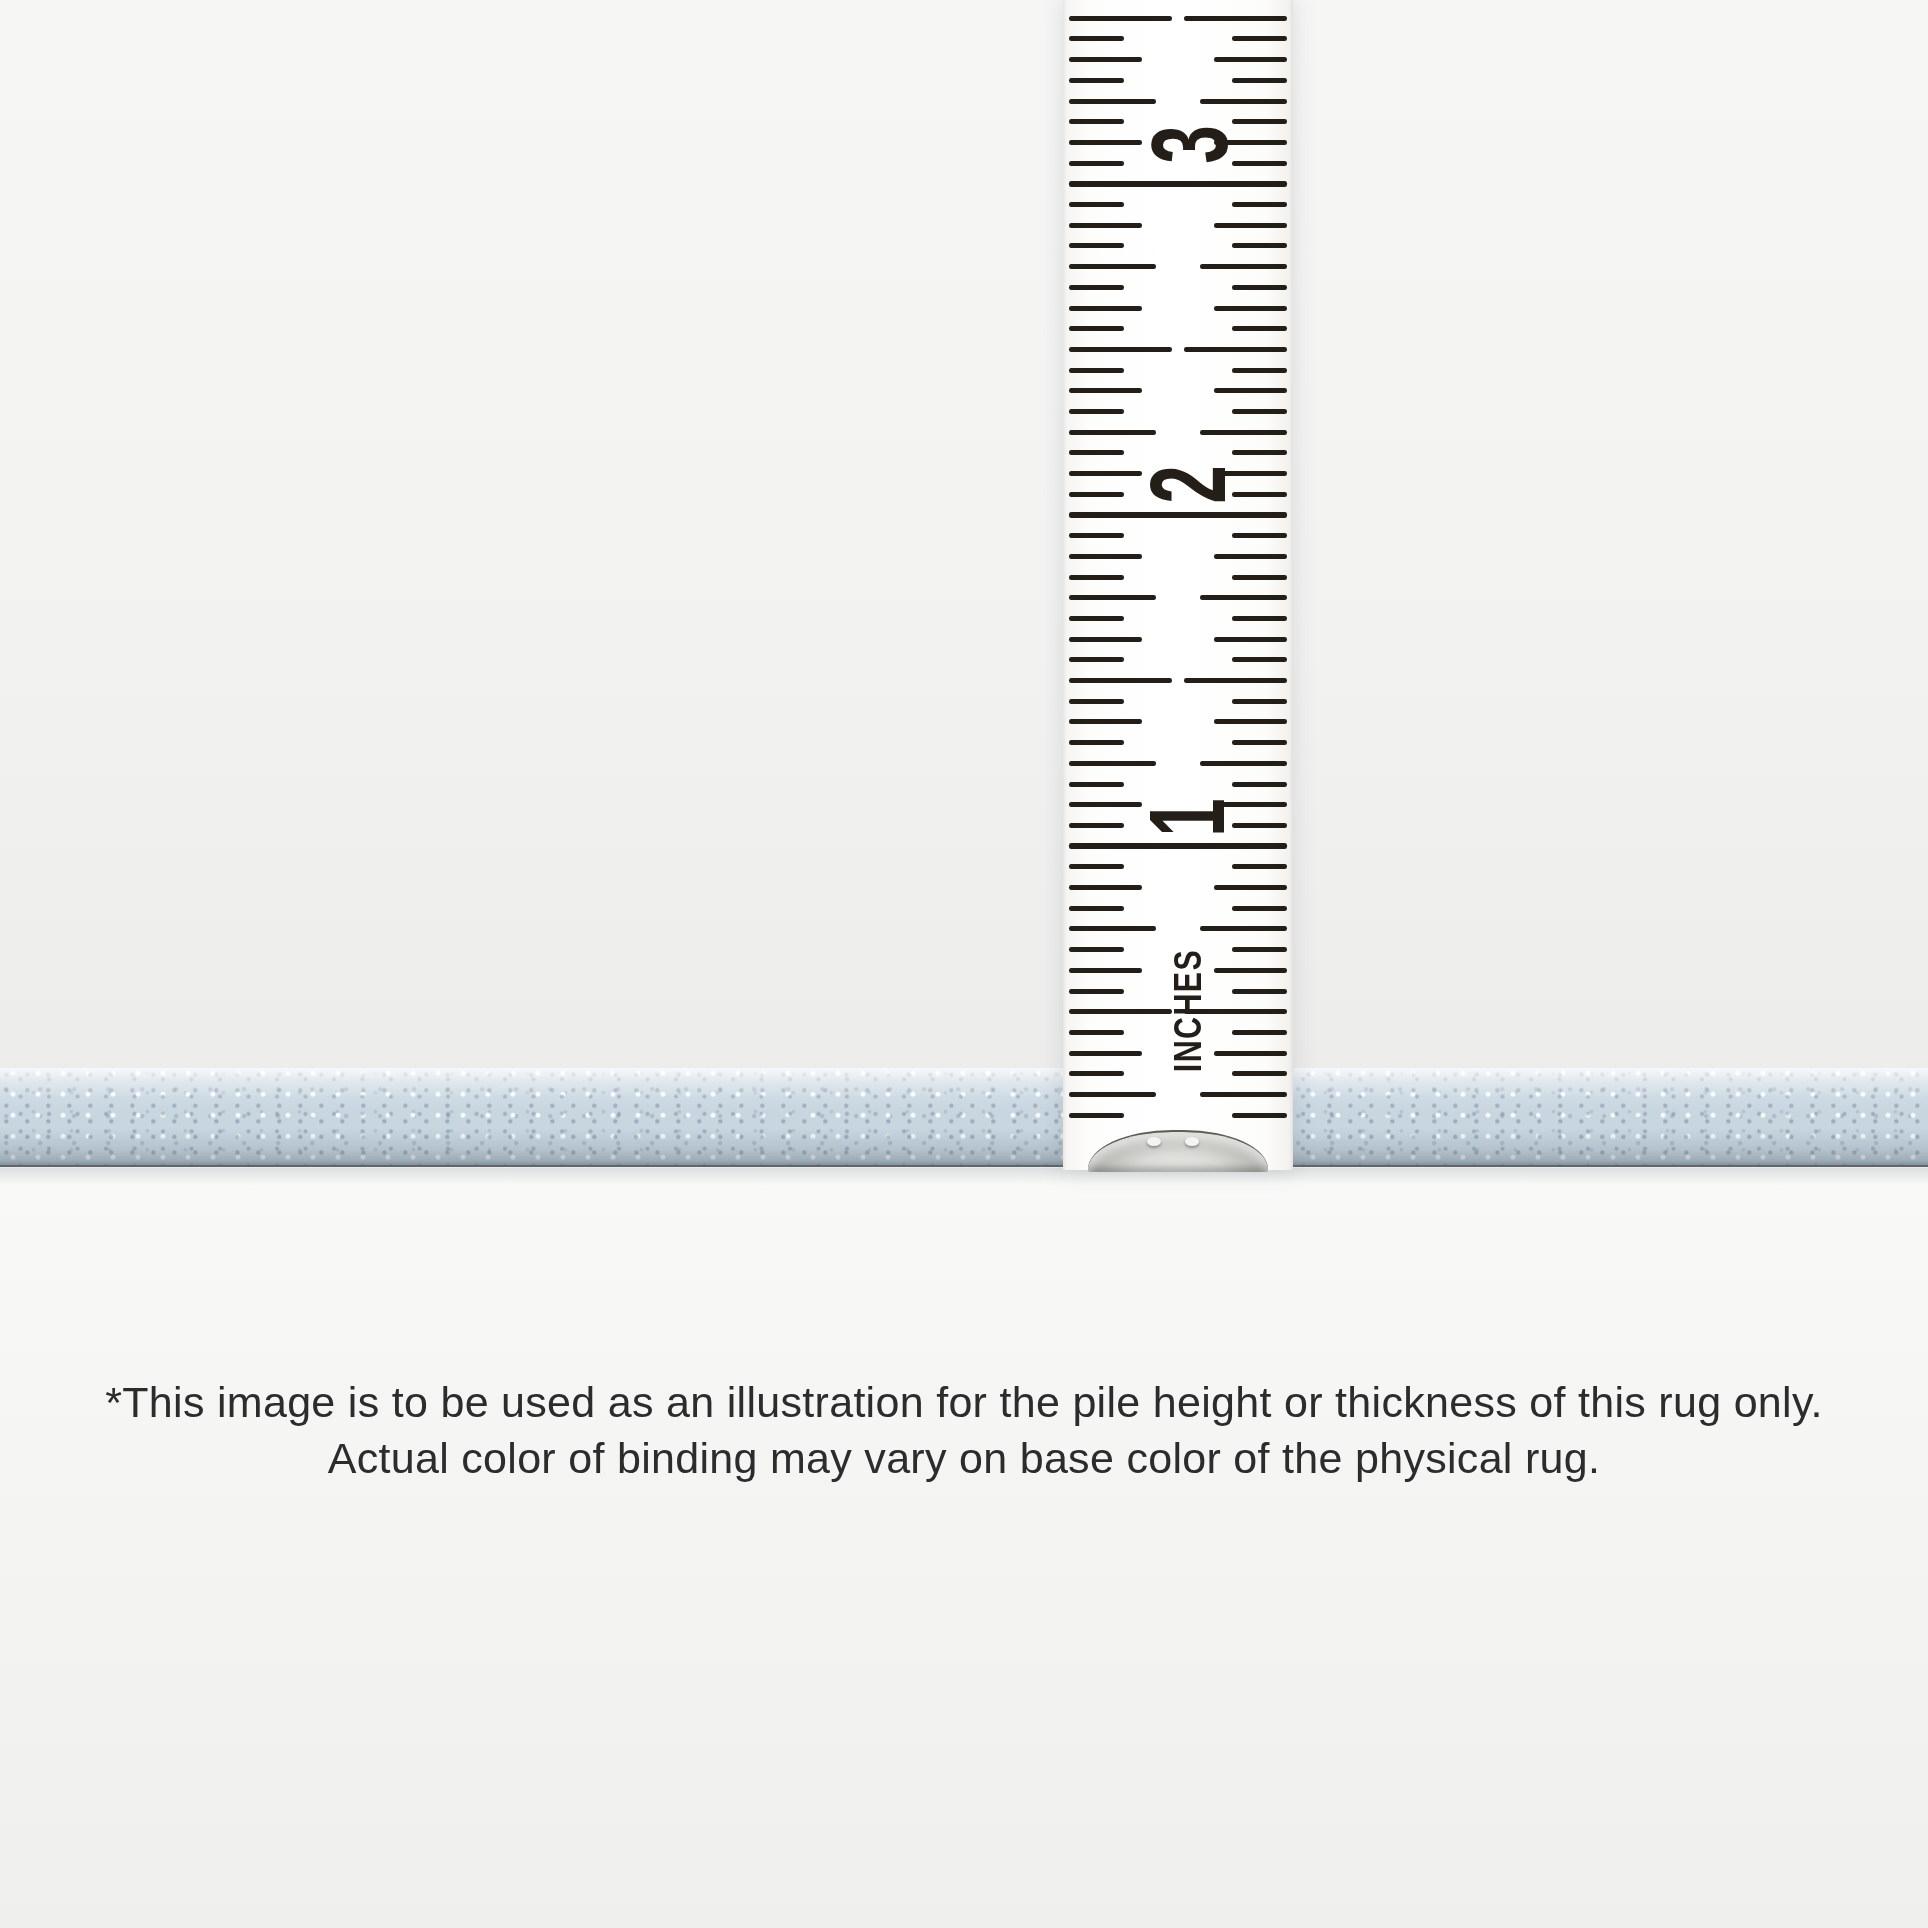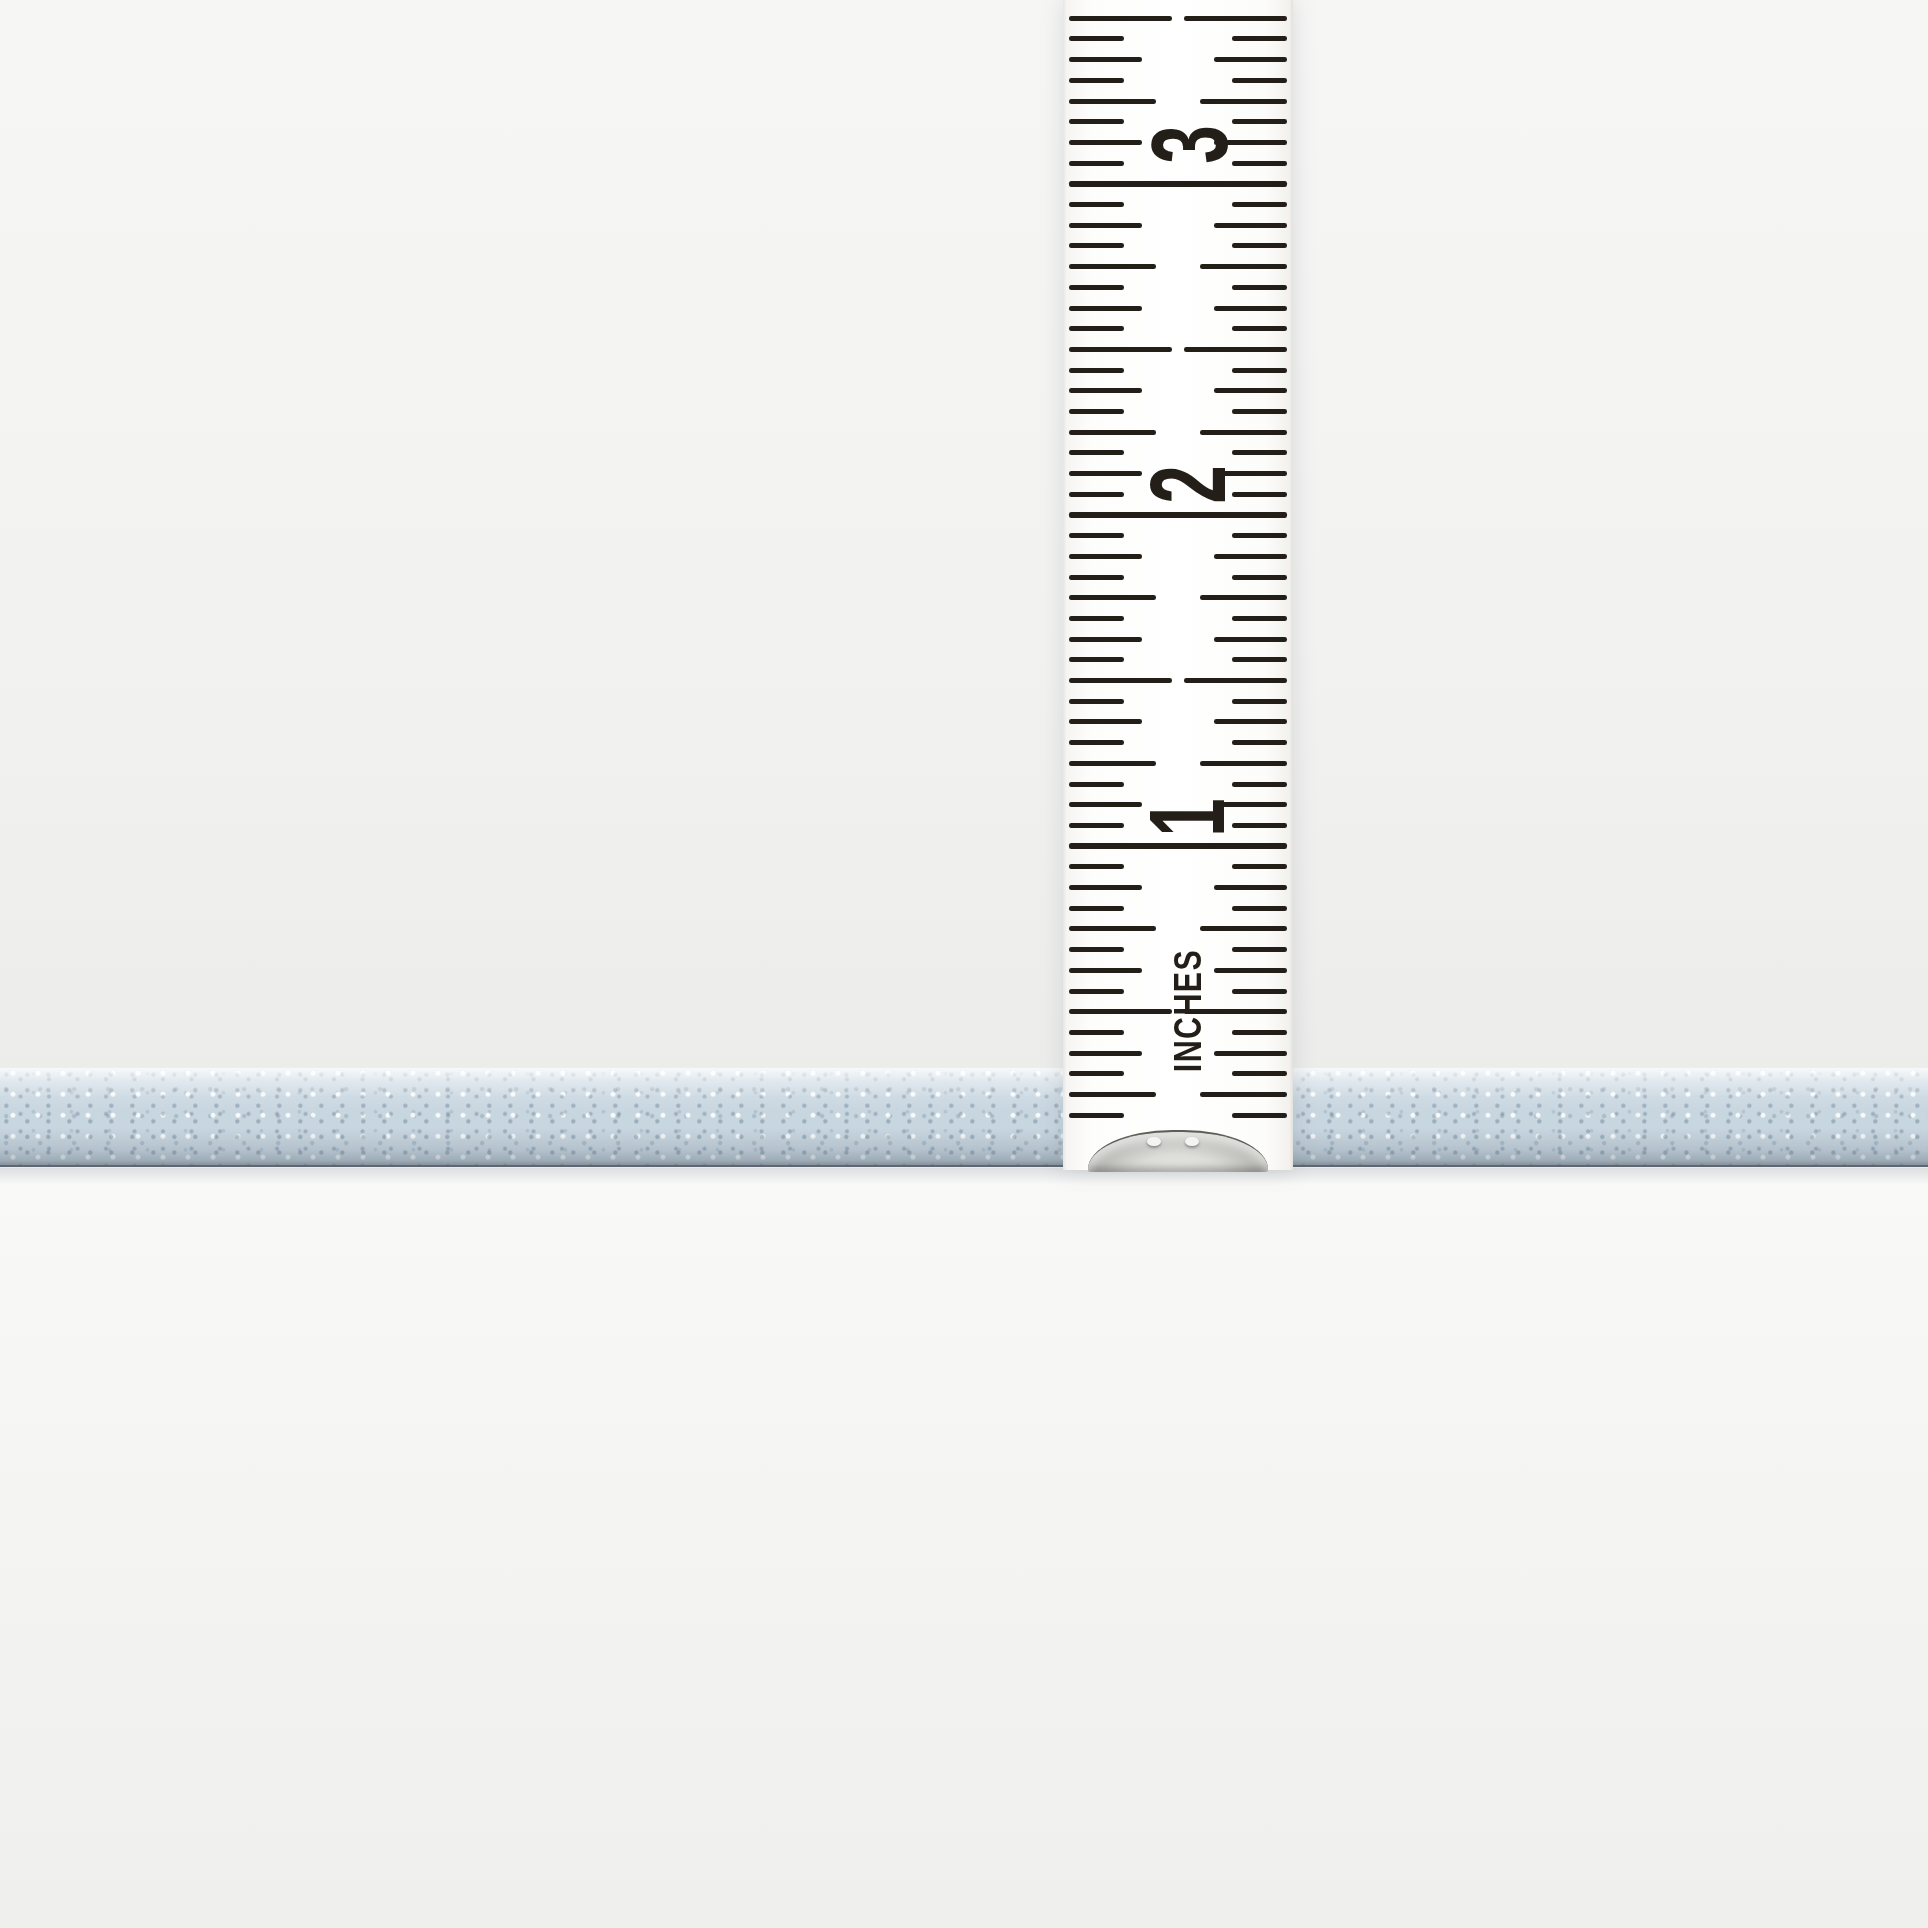--- a/index.html
+++ b/index.html
@@ -205,14 +205,18 @@
     <div class="num num3">3</div>
     <div class="num num2">2</div>
     <div class="num num1">1</div>
     <div class="inches-label">INCHES</div>
     <div class="cap">
       <span class="rivet r1"></span>
       <span class="rivet r2"></span>
     </div>
   </div>
 
+  <div class="disclaimer">
+    <div>*This image is to be used as an illustration for the pile height or thickness of this rug only.</div>
+    <div>Actual color of binding may vary on base color of the physical rug.</div>
+  </div>
 </div>
 
 
 </body></html>

